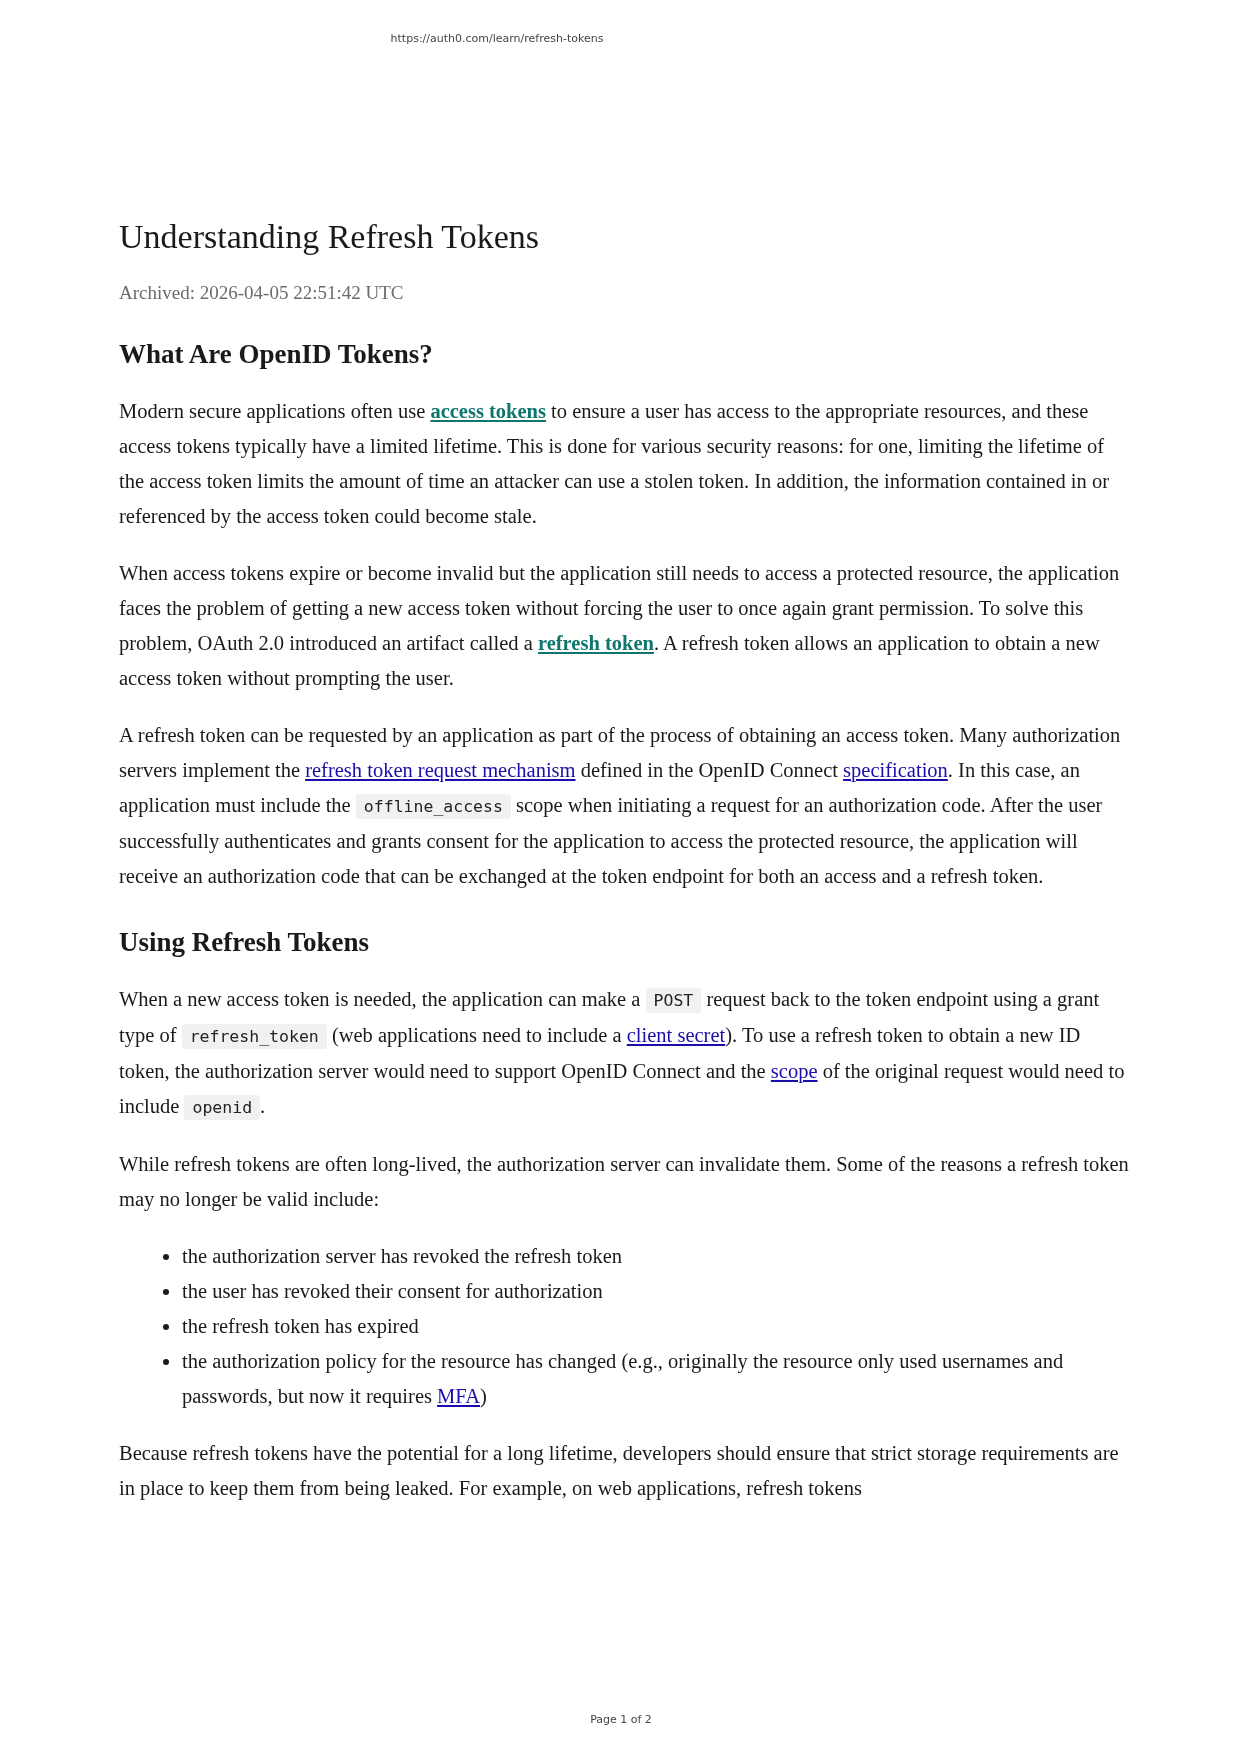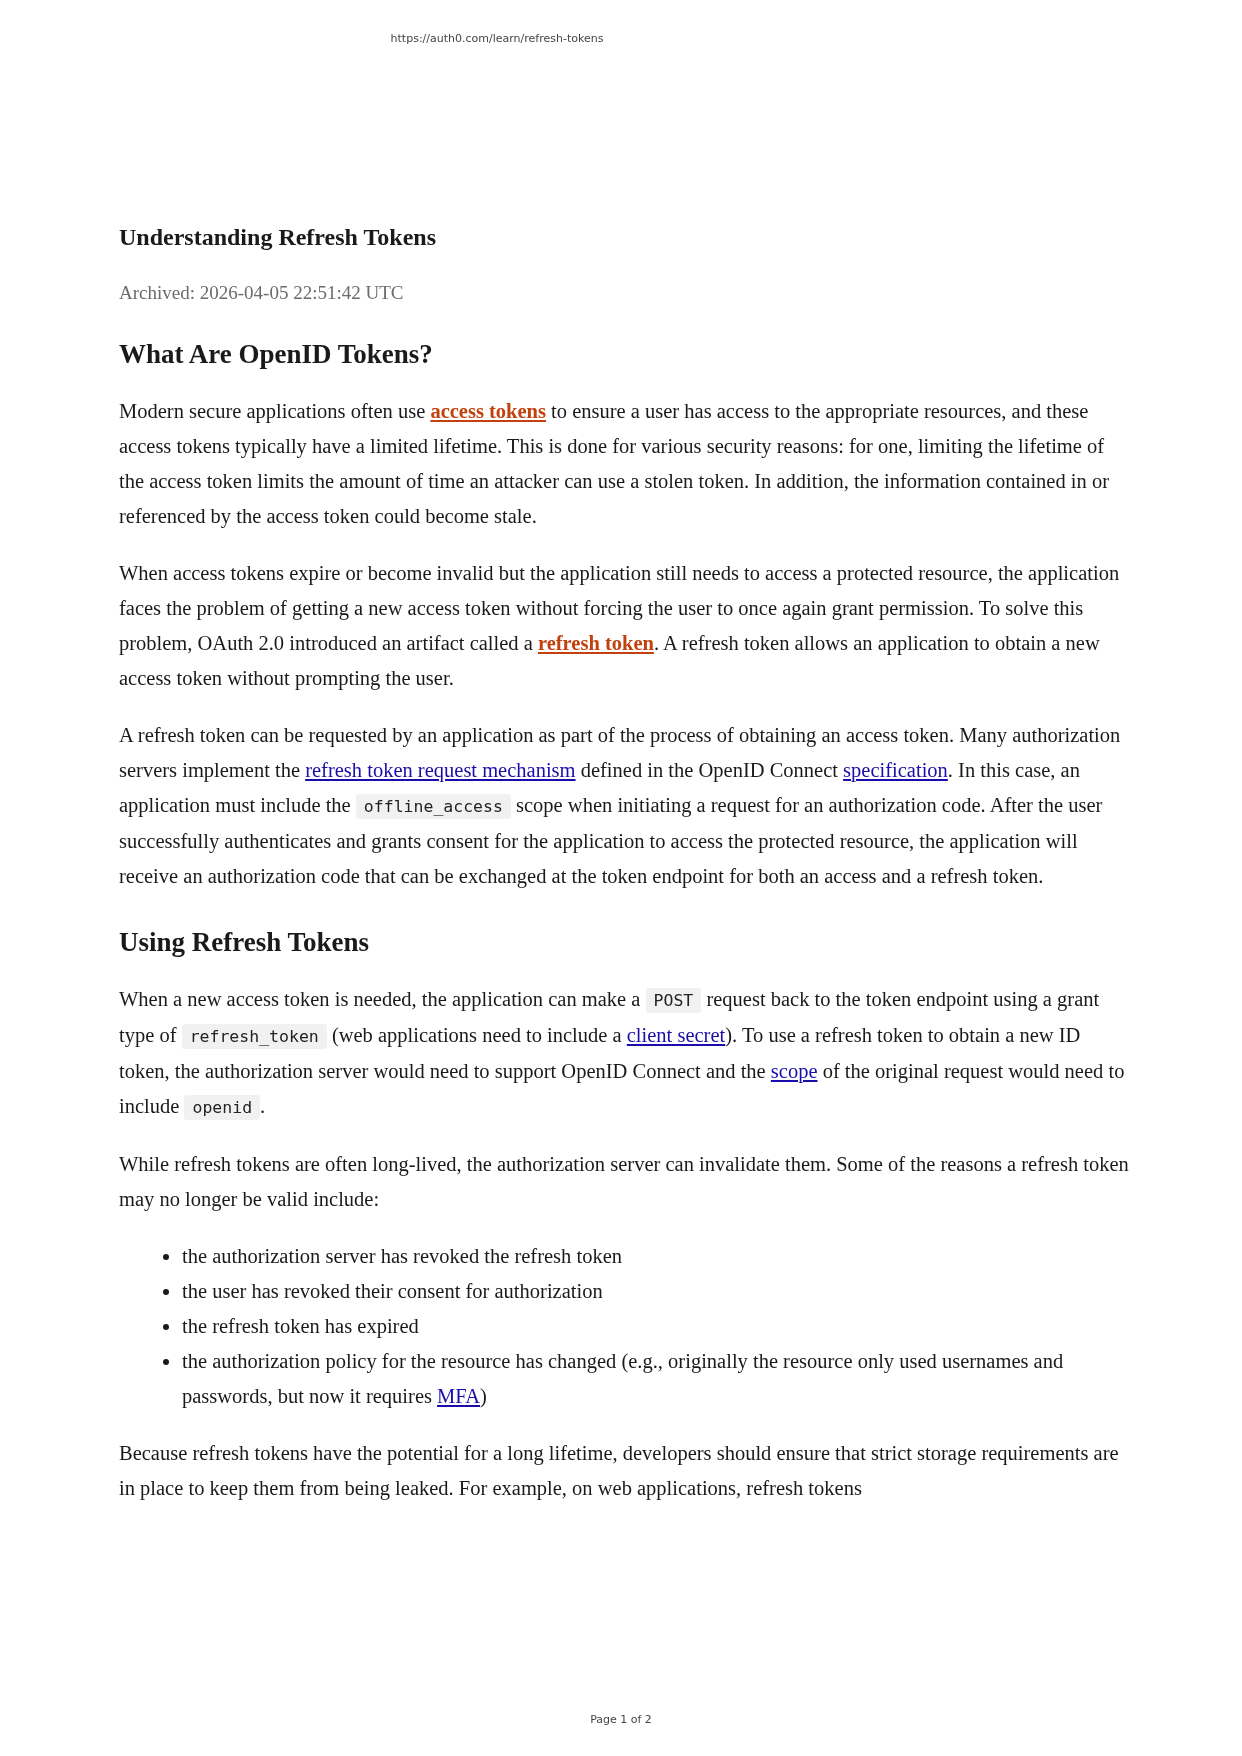--- a/index.html
+++ b/index.html
@@ -5,28 +5,28 @@
   html, body { margin: 0; padding: 0; background: #ffffff; }
   body { width: 1242px; height: 1756px; position: relative; overflow: hidden; color: #1a1a1a; }
   .page-url {
     position: absolute; top: 32px; left: 0; width: 994px; text-align: center;
     font-family: "DejaVu Sans", sans-serif; font-size: 11px; color: #444;
   }
   .content {
     position: absolute; top: 198px; left: 119px; width: 1010px;
     font-family: "Liberation Serif", serif; font-size: 20.5px; line-height: 35px; color: #1a1a1a;
   }
-  h1 { font-size: 24px; font-weight: bold; margin: 18px 0 0 0; line-height: 42px; }
+  h1 { font-size: 34px; font-weight: normal; margin: 18px 0 0 0; line-height: 42px; }
   .archived { color: #6b6b6b; font-size: 19px; margin: 22px 0 0 0; line-height: 26px; }
   h2 { font-size: 27px; font-weight: bold; margin: 30px 0 0 0; line-height: 36px; }
   p { margin: 22px 0 0 0; }
   ul { margin: 22px 0 0 0; padding-left: 63px; }
   li { margin: 0; }
   a { color: #1a0dab; text-decoration: underline; }
-  a.strong { font-weight: bold; color: #c2410c; }
+  a.strong { font-weight: bold; color: #0f766e; }
   code {
     font-family: "DejaVu Sans Mono", monospace; font-size: 16.5px; background: #f1f1f1;
     border-radius: 3px; padding: 3px 8px; color: #222;
   }
   .page-footer {
     position: absolute; top: 1713px; left: 0; width: 1242px; text-align: center;
     font-family: "DejaVu Sans", sans-serif; font-size: 11px; color: #444;
   }
 </style>
 </head>

